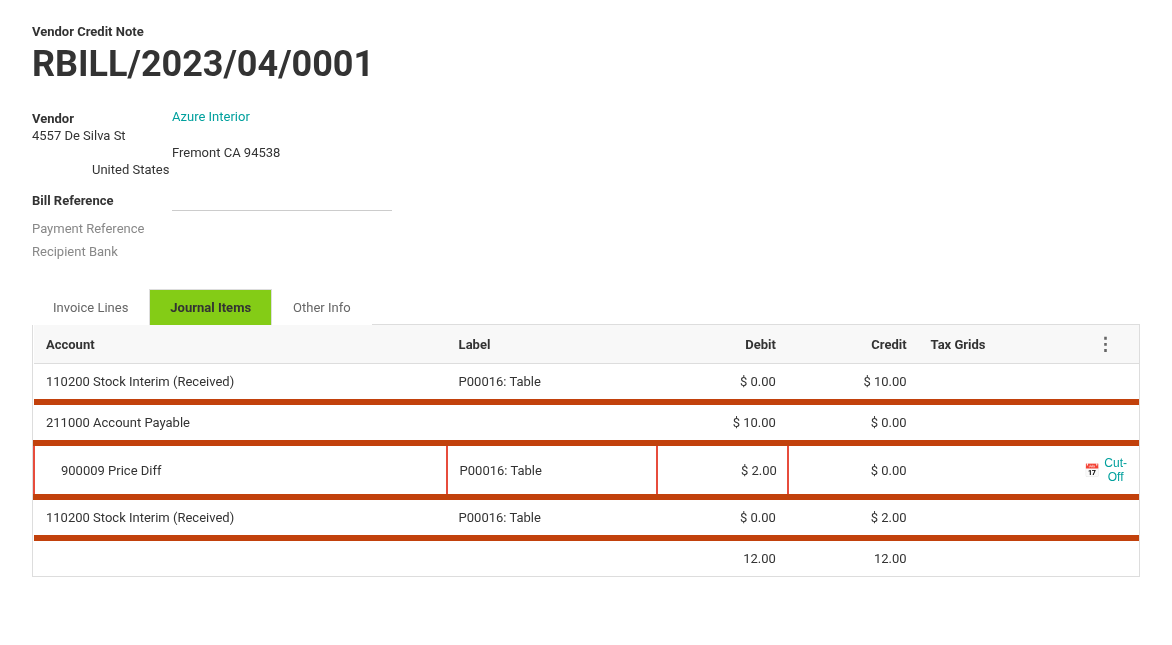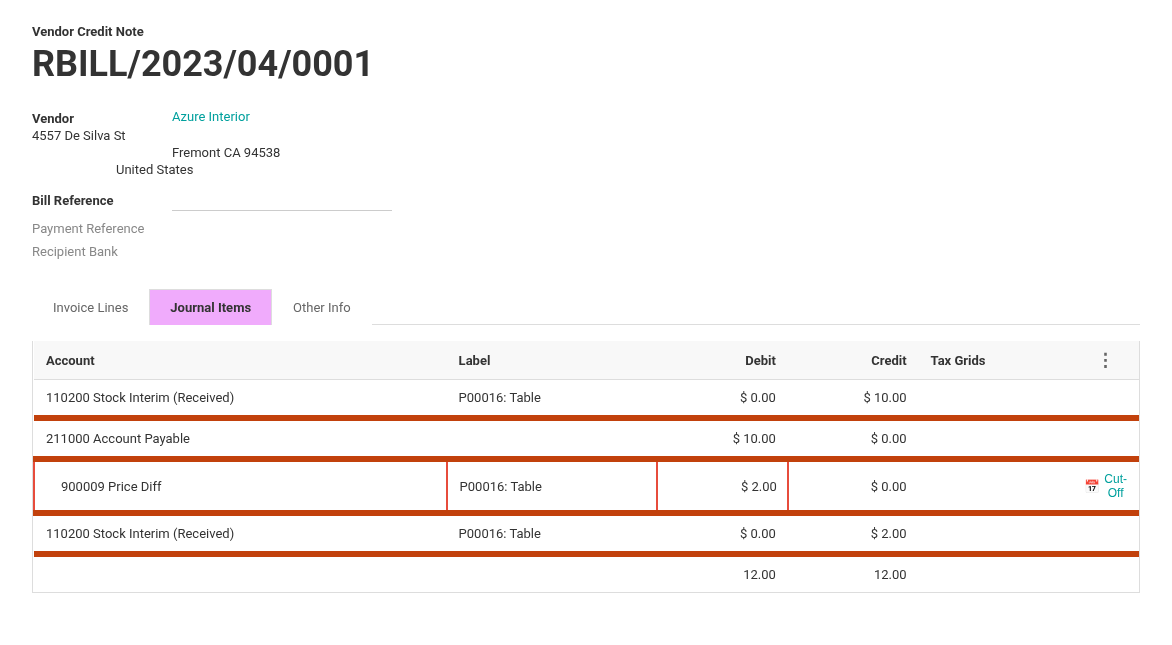--- a/index.html
+++ b/index.html
@@ -68,39 +68,39 @@
       border-bottom: 1px solid #ccc;
       outline: none;
       font-size: 13px;
       width: 220px;
       padding: 2px 0;
       color: #333;
     }
     .tabs {
       display: flex;
       border-bottom: 1px solid #ddd;
-      margin-bottom: 16px;
+      margin-bottom: 0;
       margin-top: 24px;
     }
     .tab {
       padding: 10px 20px;
       cursor: pointer;
       font-size: 13px;
       color: #666;
       border: 1px solid transparent;
       border-bottom: none;
       margin-bottom: -1px;
       background: #fff;
     }
     .tab.active {
       font-weight: 700;
       color: #333;
       border-color: #ddd;
       border-bottom-color: #fff;
-      background: #f0abfc;
+      background: #84cc16;
     }
     .table-container {
       margin-top: 0;
       border: 1px solid #ddd;
       border-top: none;
     }
     table {
       width: 100%;
       border-collapse: collapse;
     }
@@ -174,21 +174,21 @@
     <div class="field-row" style="margin-bottom: 2px;">
       <div class="field-label">Vendor</div>
       <div class="field-value-link">Azure Interior</div>
     </div>
     <div class="field-row" style="margin-bottom: 2px;">
       <div class="field-value">4557 De Silva St</div>
     </div>
     <div class="field-row" style="margin-left: 140px; margin-bottom: 2px;">
       <div class="field-value">Fremont CA 94538</div>
     </div>
-    <div class="field-row" style="margin-bottom: 14px; margin-left: 84px;">
+    <div class="field-row" style="margin-bottom: 14px; margin-left: 60px;">
       <div class="field-value">United States</div>
     </div>
 
     <div class="field-row" style="margin-bottom: 8px;">
       <div class="field-label">Bill Reference</div>
       <input class="field-value-input" type="text" value="" style="width: 220px;">
     </div>
 
     <div class="field-row" style="margin-bottom: 6px;">
       <div class="field-label-light">Payment Reference</div>

